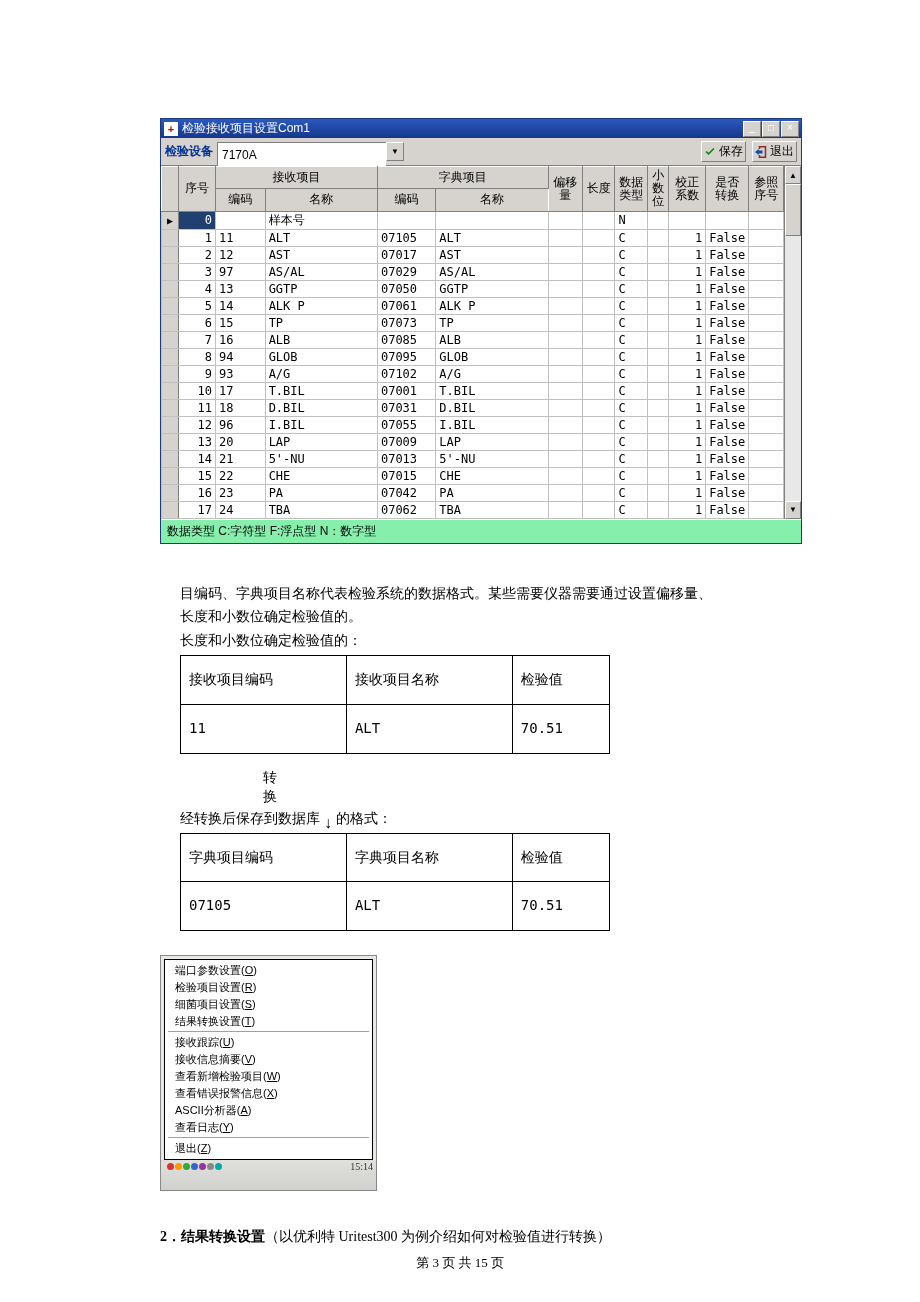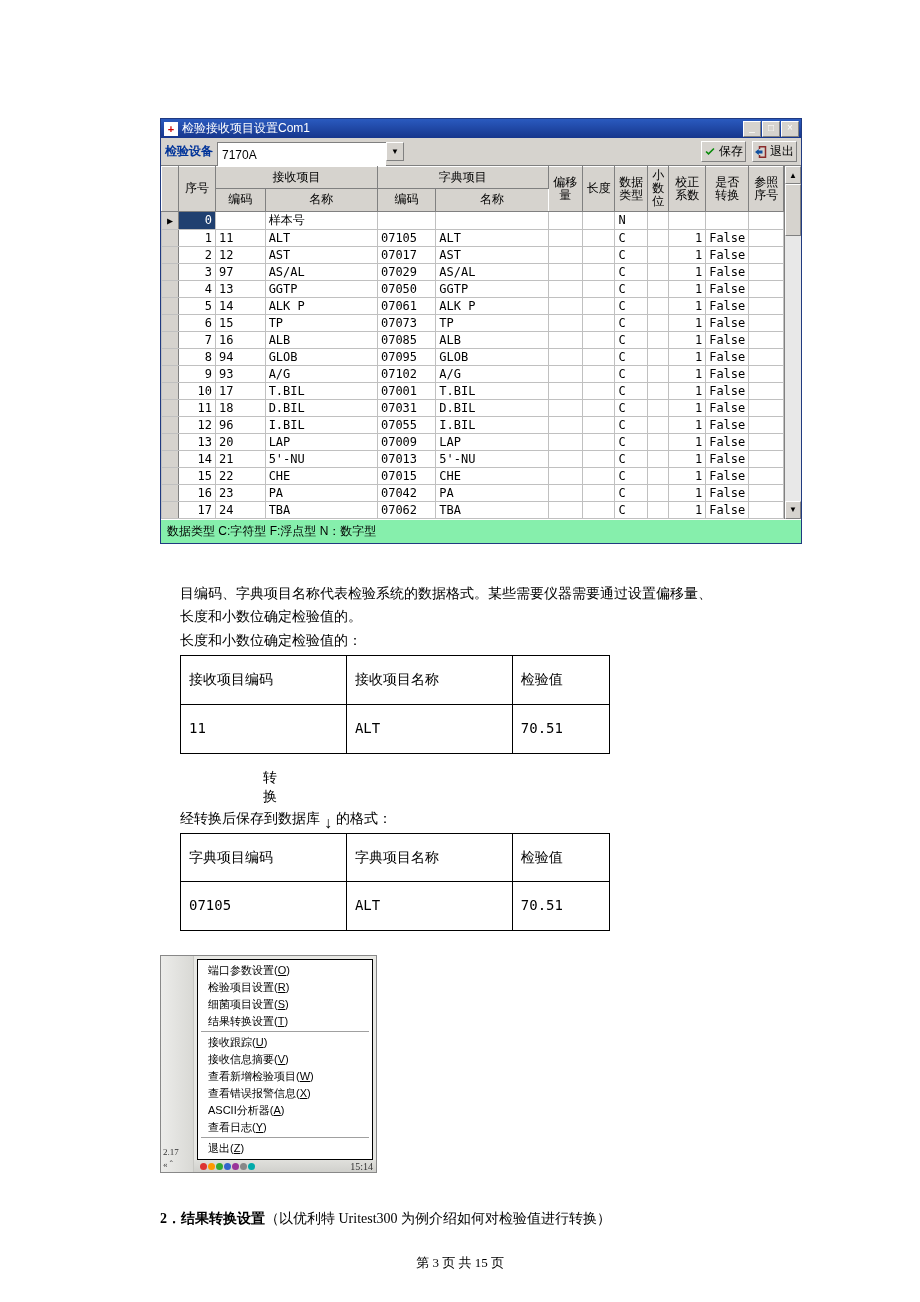--- a/index.html
+++ b/index.html
@@ -213,21 +213,21 @@
     white-space: nowrap;
     cursor: pointer;
   }
   .ctx-sep {
     margin: 1px 3px;
     border-top: 1px solid #a0a0a0;
     border-bottom: 1px solid #fff;
   }
   .ctx-footer {
     display:flex;justify-content:space-between;align-items:center;
-    padding:1px 3px 0 6px;
+    padding:1px 3px 18px 6px;
     font-size:10px;color:#333;
     background: linear-gradient(to bottom,#e0e0dc,#d0d0cc);
   }
   .ctx-footer .icons { display:flex; gap:1px; }
   .ctx-footer .icons span { width:7px;height:7px;border-radius:50%; }
 
   .sec2 { margin-top: 34px; line-height: 1.7; }
   .sec2 .hd { font-weight: bold; }
 
   .page-footer {
@@ -650,25 +650,20 @@
         <td>07105</td>
         <td>ALT</td>
         <td>70.51</td>
       </tr>
     </tbody>
       </table>
   </div>
 
   <div class="ctx-wrap">
     <div class="body">
-      <div class="ctx-sidebar">
-        <div style="flex:1"></div>
-        <div class="num217">2.17</div>
-        <div class="num217">« ˆ</div>
-      </div>
       <div style="flex:1">
         <div class="ctx-menu">
           <div id="ctx-g1">
               <div class="ctx-item">端口参数设置(<span class="under">O</span>)</div>
               <div class="ctx-item">检验项目设置(<span class="under">R</span>)</div>
               <div class="ctx-item">细菌项目设置(<span class="under">S</span>)</div>
               <div class="ctx-item">结果转换设置(<span class="under">T</span>)</div>
             </div>
           <div class="ctx-sep"></div>
           <div id="ctx-g2">

